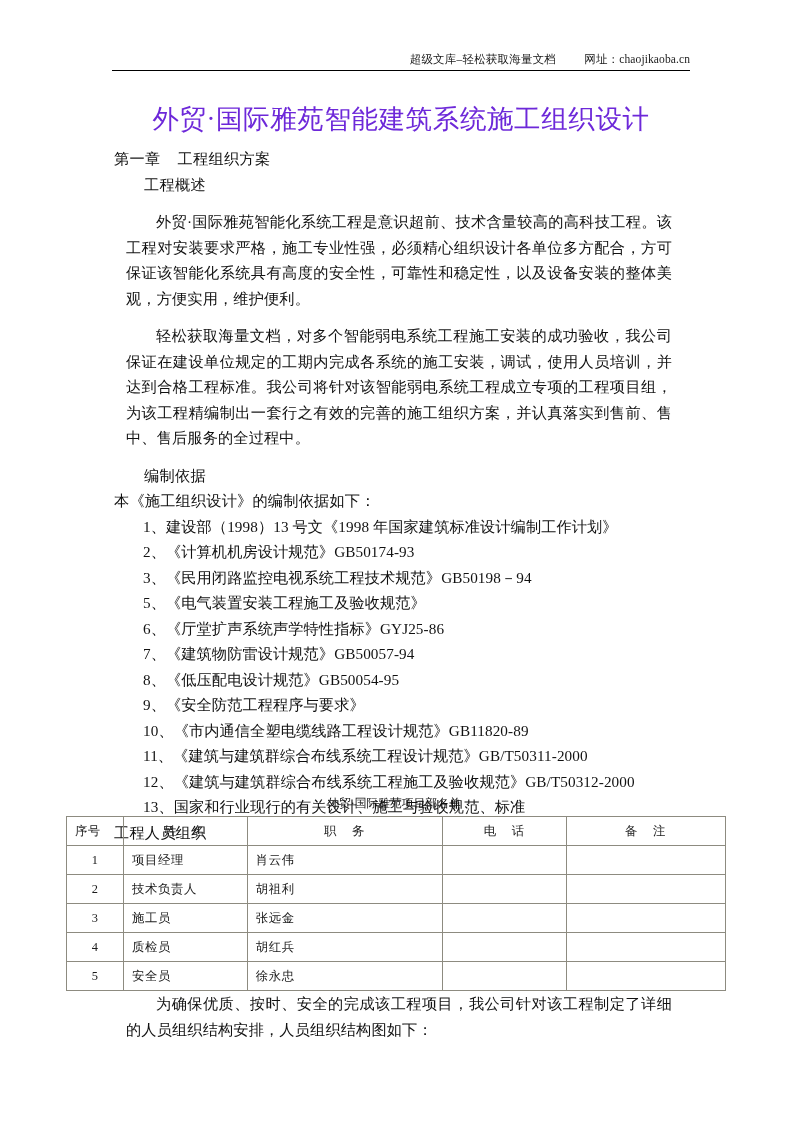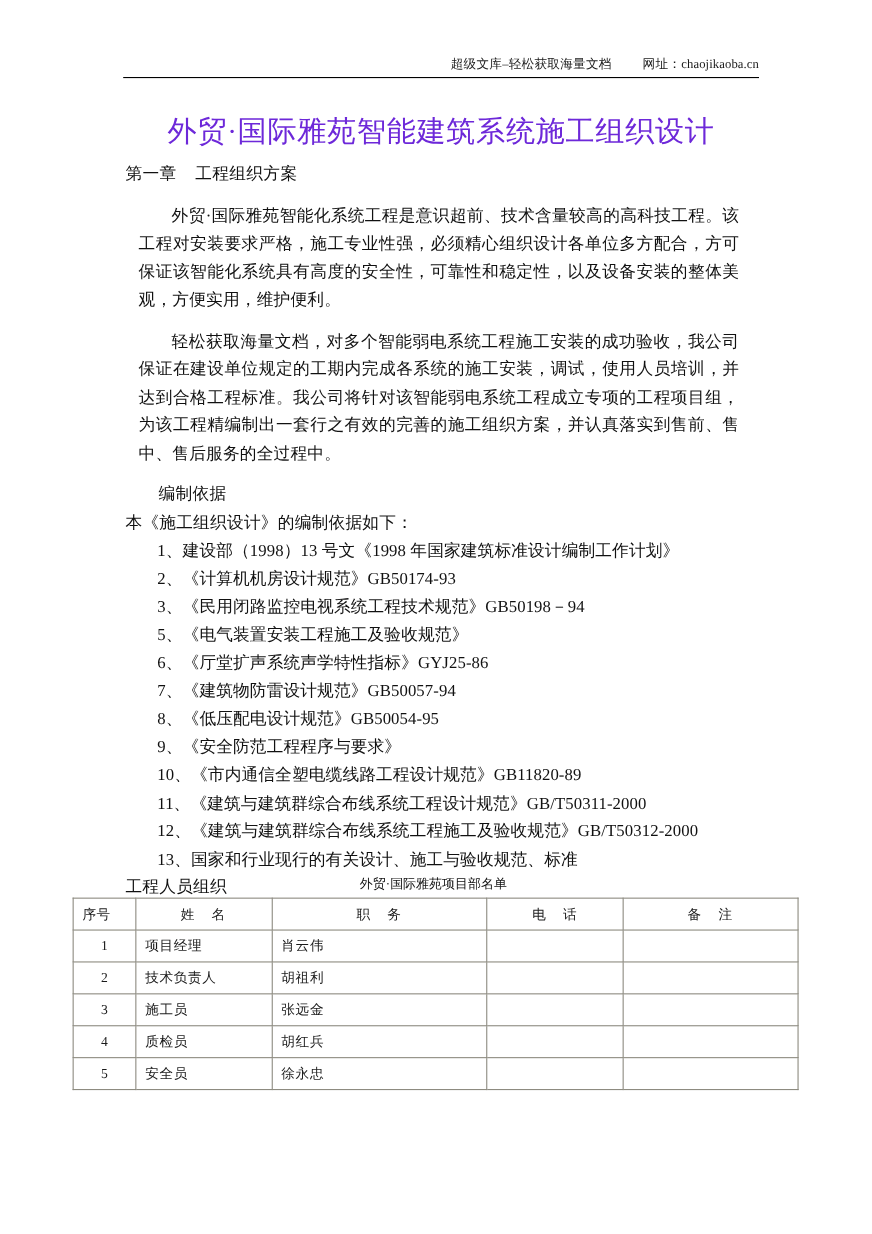--- a/index.html
+++ b/index.html
@@ -167,20 +167,21 @@
       <span>网址：</span><span class="site">chaojikaoba.cn</span>
     </div>
     <div class="header-rule"></div>
   </div>
 
   <h1 class="doc-title">外贸·国际雅苑智能建筑系统施工组织设计</h1>
 
   <div class="body-block">
     <div class="chap-heading"><span>第一章</span><span class="chap-gap"></span><span>工程组织方案</span></div>
 
+    <div class="sub-heading">工程概述</div>
 
     <p class="para">外贸·国际雅苑智能化系统工程是意识超前、技术含量较高的高科技工程。该工程对安装要求严格，施工专业性强，必须精心组织设计各单位多方配合，方可保证该智能化系统具有高度的安全性，可靠性和稳定性，以及设备安装的整体美观，方便实用，维护便利。</p>
     <p class="para">轻松获取海量文档，对多个智能弱电系统工程施工安装的成功验收，我公司保证在建设单位规定的工期内完成各系统的施工安装，调试，使用人员培训，并达到合格工程标准。我公司将针对该智能弱电系统工程成立专项的工程项目组，为该工程精编制出一套行之有效的完善的施工组织方案，并认真落实到售前、售中、售后服务的全过程中。</p>
 
     <div class="sub-heading">编制依据</div>
     <div class="flat-line">本《施工组织设计》的编制依据如下：</div>
 
     <ol class="ref-list">
       <li>1、建设部（1998）13 号文《1998 年国家建筑标准设计编制工作计划》</li>
       <li>2、《计算机机房设计规范》GB50174-93</li>
@@ -250,14 +251,17 @@
       <tr>
         <td class="c-seq">5</td>
         <td class="c-name">安全员</td>
         <td class="c-role">徐永忠</td>
         <td class="c-tel"></td>
         <td class="c-note"></td>
       </tr>
     </tbody>
   </table>
 
+  <div class="closing-block">
+    <p class="para">为确保优质、按时、安全的完成该工程项目，我公司针对该工程制定了详细的人员组织结构安排，人员组织结构图如下：</p>
+  </div>
 
 </div>
 
 </body></html>

